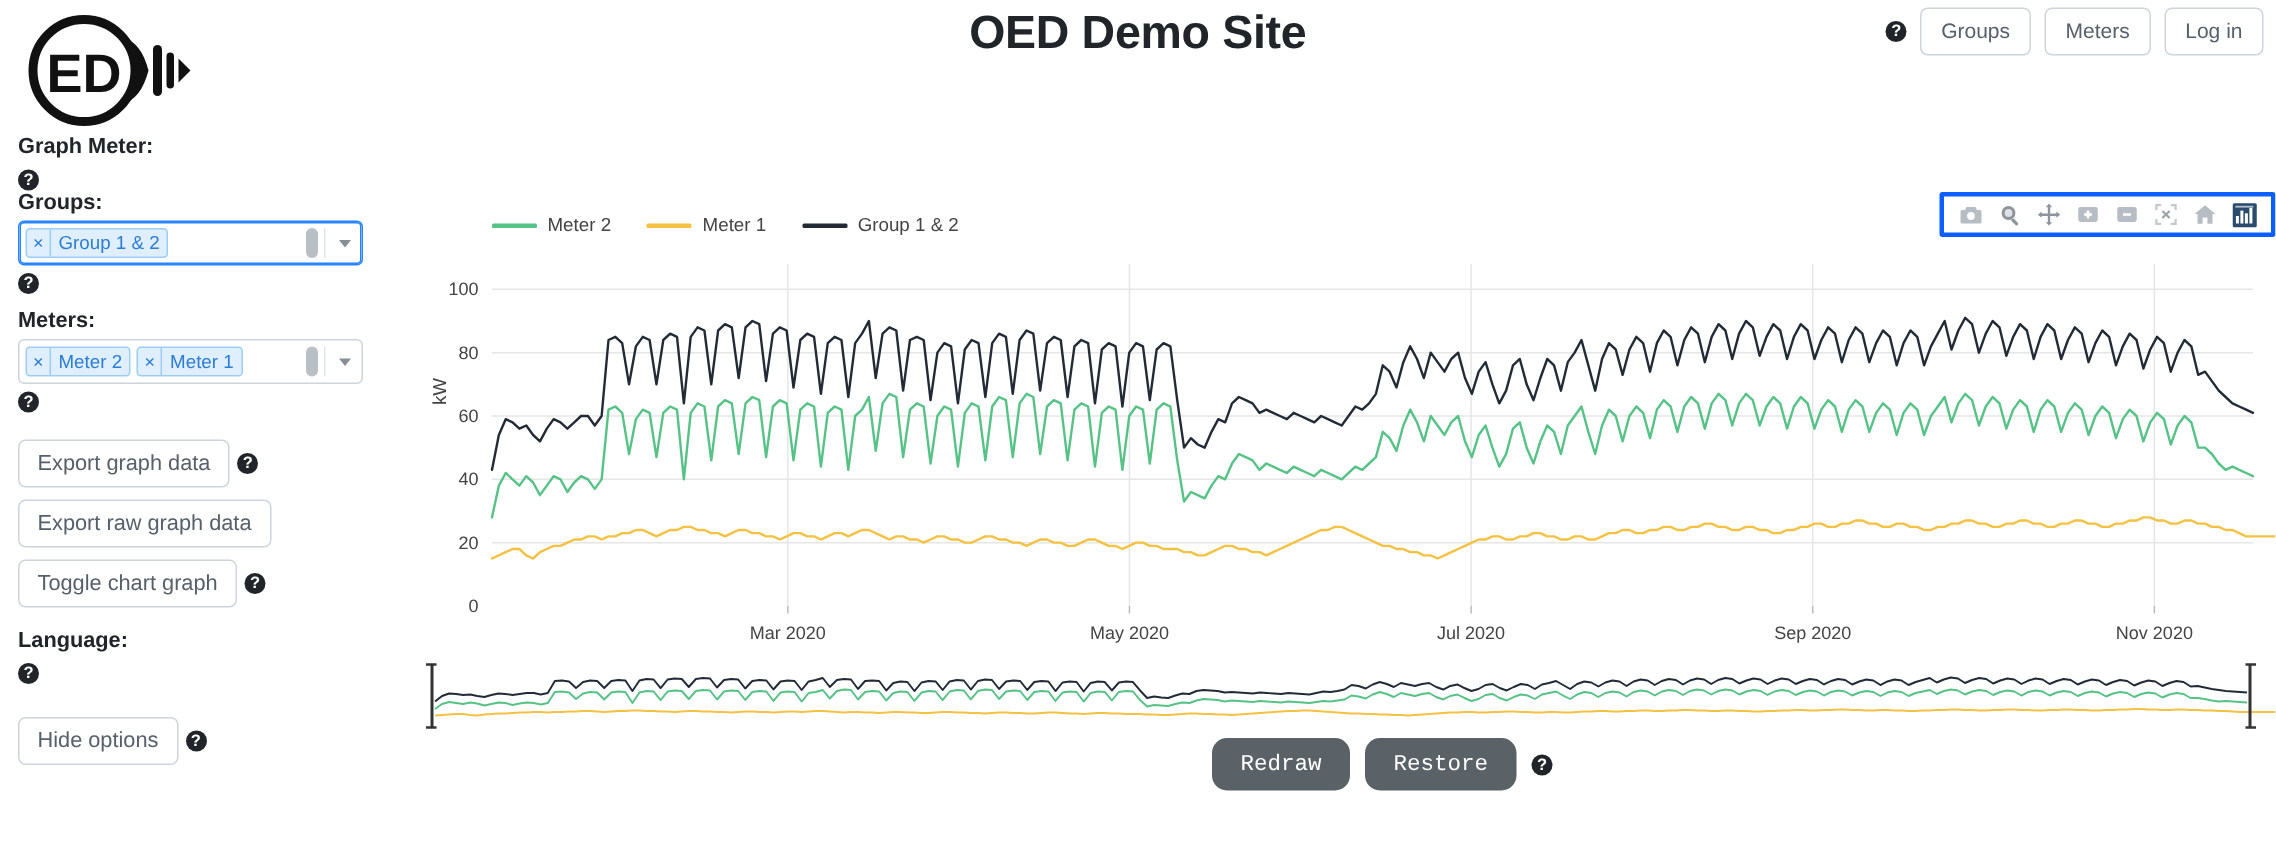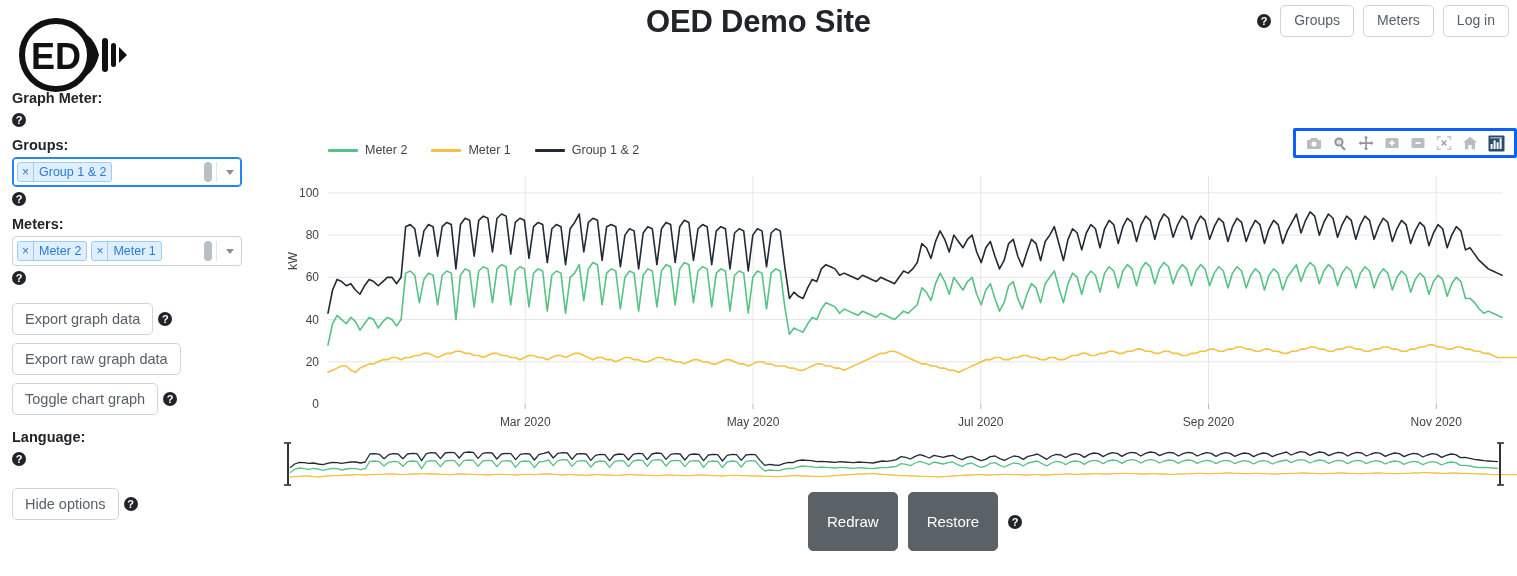--- a/index.html
+++ b/index.html
@@ -6,21 +6,21 @@
   html, body {
     margin: 0; padding: 0;
     width: 1517px; height: 576px;
     background: #ffffff;
     font-family: "Liberation Sans", sans-serif;
     overflow: hidden;
   }
   .page { position: relative; width: 1517px; height: 576px; }
 
   
-  .logo { position: absolute; left: 10px; top: 14px; width: 118px; height: 82px; }
+  .logo { position: absolute; left: 10px; top: 6px; width: 118px; height: 82px; }
   .app-title {
     position: absolute; left: 0; top: 4px; width: 1517px;
     text-align: center; font-size: 31px; font-weight: 700;
     color: #212529; letter-spacing: -0.2px;
   }
   .topnav {
     position: absolute; right: 8px; top: 5px;
     display: flex; align-items: center; gap: 9px;
   }
   .btn-outline {
@@ -116,23 +116,23 @@
     position: absolute; left: 6px; top: 150px; font-size: 12.5px; color: #444;
     transform: rotate(-90deg); transform-origin: left top; white-space: nowrap;
   }
   .rangeslider { position: absolute; left: 0; top: 320px; width: 1237px; height: 48px; }
 
   .bottom-btns {
     position: absolute; left: 528px; top: 372px;
     display: flex; align-items: center; gap: 10px;
   }
   .btn-dark {
-    background: #5a6268; border: 1px solid #5a6268; border-radius: 5px;
-    color: #fff; font-size: 15px; padding: 20px 18px; cursor: pointer;
-    font-family: Liberation Sans, sans-serif;
+    background: #5a6268; border: 1px solid #5a6268; border-radius: 10px;
+    color: #fff; font-size: 15px; padding: 8px 18px; cursor: pointer;
+    font-family: Liberation Mono, monospace;
   }
   .ticklabel { font-size: 12px; fill: #444; font-family: "Liberation Sans", sans-serif; }
 </style>
 </head>
 <body>
 
 <div class="page">
 
   <div class="logo">
     <svg width="118" height="82" viewBox="0 0 118 82">
@@ -152,21 +152,21 @@
     <button class="btn-outline">Groups</button>
     <button class="btn-outline">Meters</button>
     <button class="btn-outline">Log in</button>
   </div>
 
   <div class="sidebar">
 
     <div class="field-label">Graph Meter:</div>
     <div class="help-row"><span class="help-icon">?</span></div>
 
-    <div class="field-label" style="margin-top:10px">Groups:</div>
+    <div class="field-label" style="">Groups:</div>
     <div class="multiselect focused">
       <div class="ms-values">
         <span class="chip">
           <span class="chip-x">×</span>
           <span class="chip-label">Group 1 &amp; 2</span>
         </span>
       </div>
       <div class="ms-scroll">
           <div class="ms-scroll-thumb"></div>
         </div>

